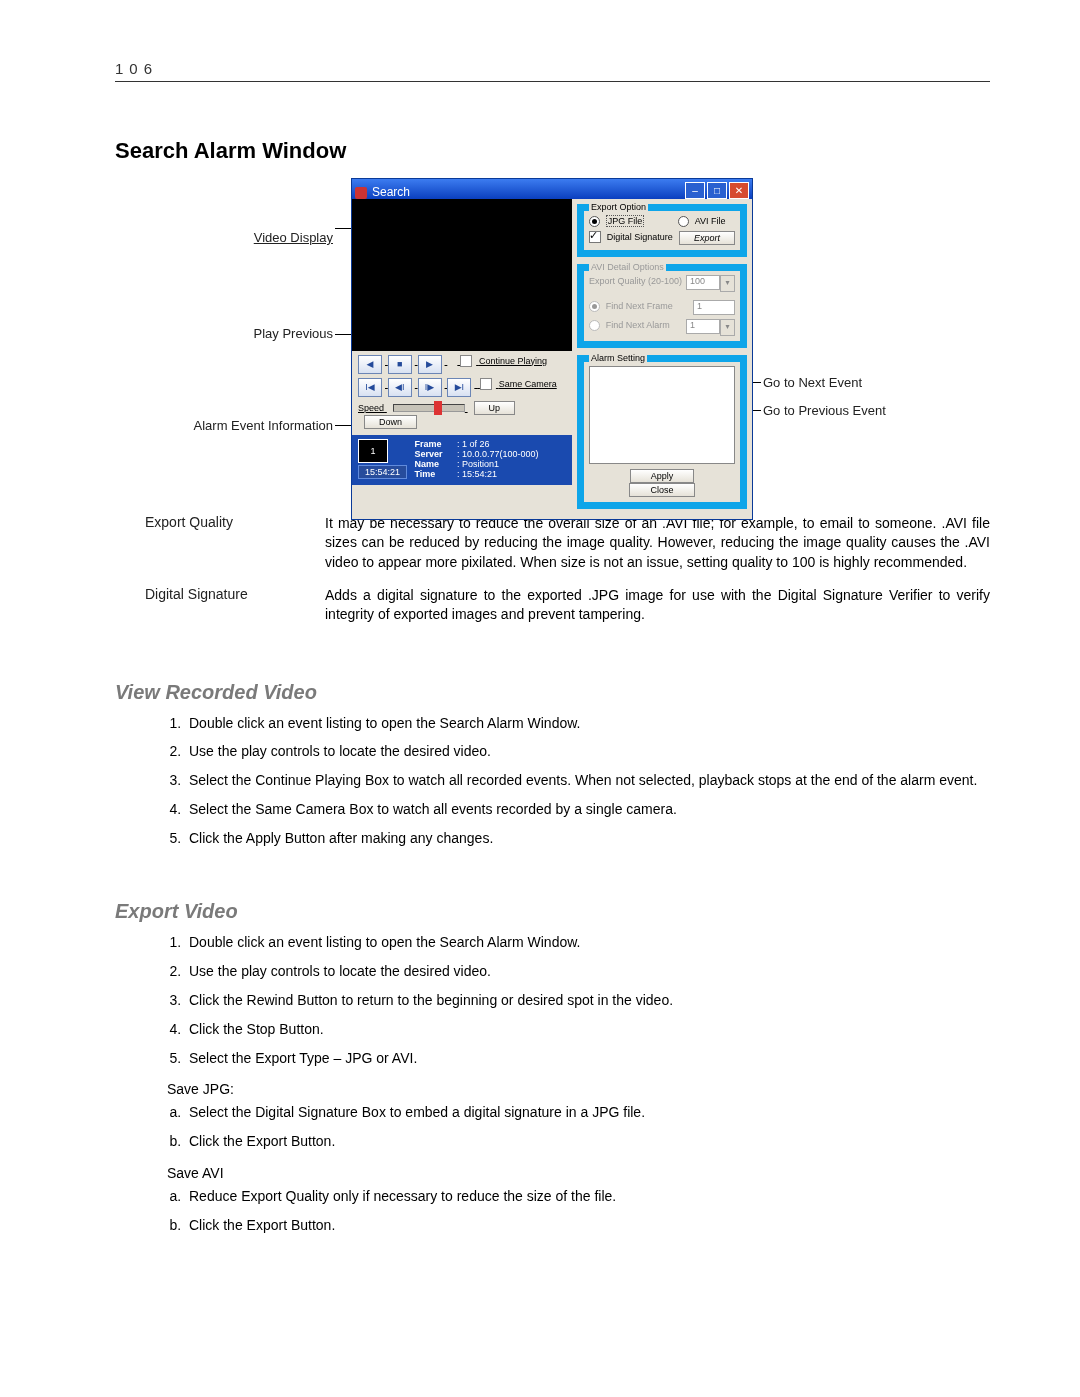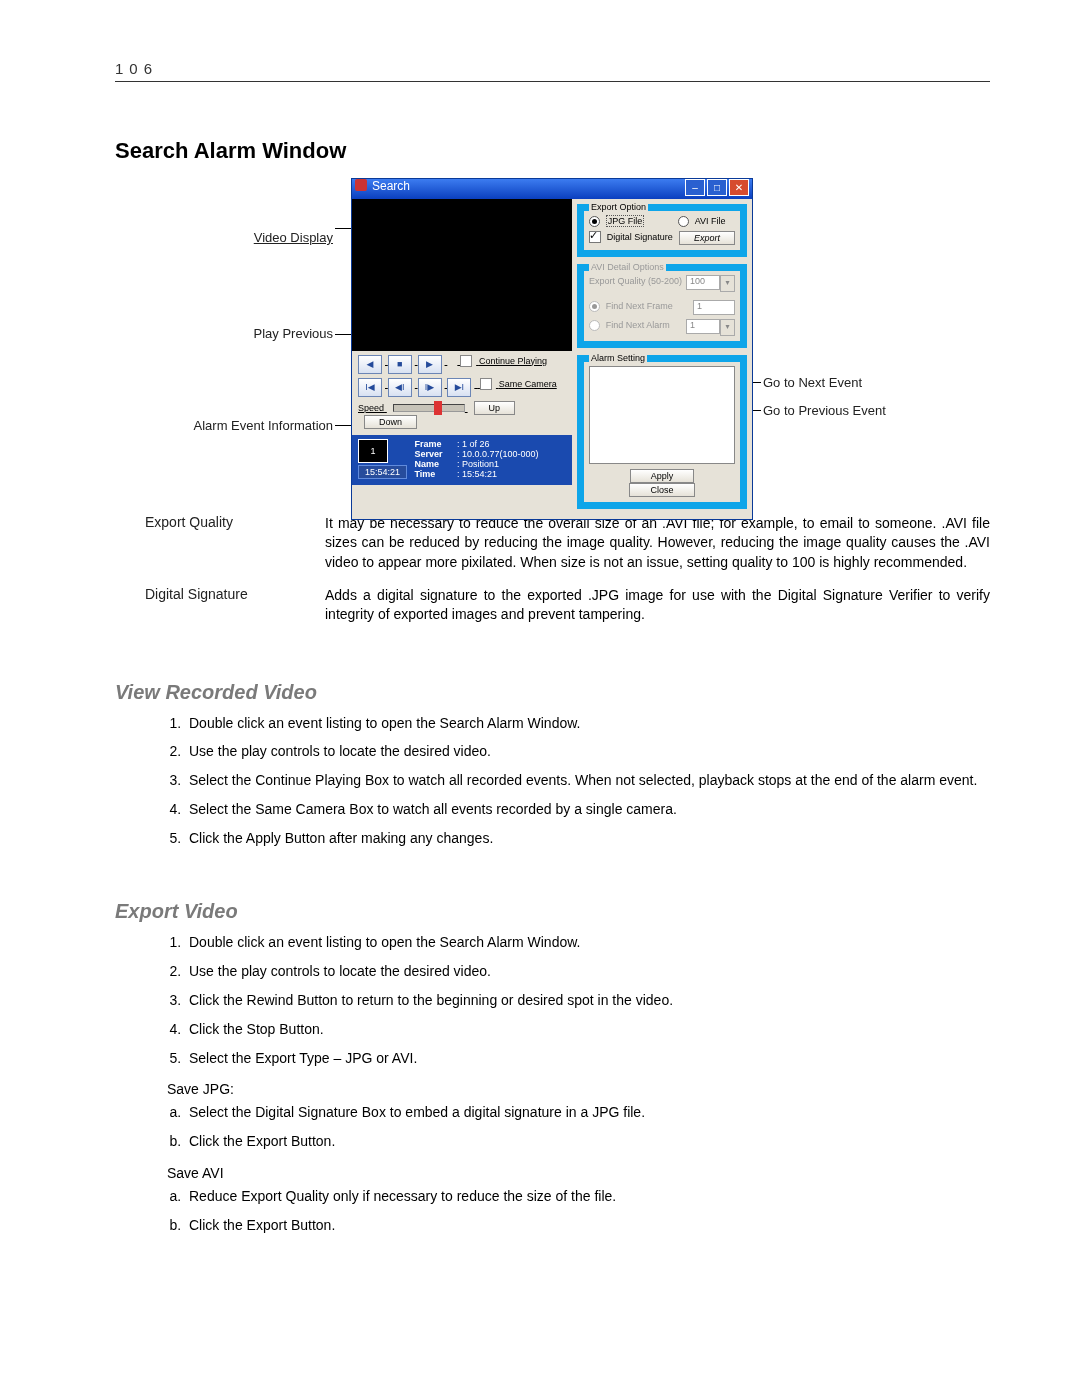--- a/index.html
+++ b/index.html
@@ -6,21 +6,21 @@
   .page{width:1080px;margin:0 auto;padding:60px 90px 60px 115px;box-sizing:border-box;}
   .pagenum{font-size:15px;letter-spacing:6px;color:#333;margin-bottom:4px;}
   .underline{border-bottom:1px solid #333;margin-bottom:56px;}
   h1{font-size:22px;font-weight:bold;margin:0 0 14px 0;}
   h2{font-size:20px;font-weight:bold;font-style:italic;color:#7a7a7a;margin:42px 0 10px 0;}
   .figwrap{position:relative;height:310px;margin:0 0 26px 58px;}
   .callout{position:absolute;font-size:13px;color:#222;white-space:nowrap;text-align:right;}
   .cline{position:absolute;background:#000;height:1px;}
   
   .win{position:absolute;left:178px;top:0;width:400px;border:1px solid #0a3a98;background:#e6e2d8;font-family:Tahoma,Arial,sans-serif;font-size:10px;color:#000;}
-  .titlebar{height:20px;background:linear-gradient(#3c7cf0,#0a3fbf);display:flex;align-items:flex-start;padding:0 3px;color:#fff;font-size:12px;}
+  .titlebar{height:20px;background:linear-gradient(#3c7cf0,#0a3fbf);display:flex;align-items:flex-end;padding:0 3px;color:#fff;font-size:12px;}
   .tb-ico{width:12px;height:12px;background:#c33;border-radius:2px;margin-right:5px;}
   .tb-sp{flex:1;}
   .tb-btn{width:18px;height:15px;margin-left:2px;display:flex;align-items:center;justify-content:center;font-size:10px;line-height:1;color:#fff;border:1px solid #fff;}
   .tb-min{background:#2a60d0;}
   .tb-max{background:#2a60d0;}
   .tb-close{background:#d64b2f;}
   .body{display:flex;}
   .left{width:220px;}
   .video{height:152px;background:#000;}
   .playpanel{background:#e6e2d8;padding:4px 6px 6px 6px;text-decoration:underline;}
@@ -158,21 +158,21 @@
               <span class="check sel"></span>
               <span class="opt">Digital Signature</span>
               <span class="expbtn">Export</span>
             </div>
             <div style="clear:both;"></div>
           </fieldset>
 
           <fieldset class="dis">
             <legend>AVI Detail Options</legend>
             <div>
-              <span class="opt">Export Quality (50-200)</span>
+              <span class="opt">Export Quality (20-100)</span>
               <span class="ddbtn">▾</span>
               <span class="numbox">100</span>
             </div>
             <div style="clear:both;height:8px;"></div>
             <div>
               <span class="radio dis selg"></span>
               <span class="opt">Find Next Frame</span>
               <span class="numbox" style="width:34px;">1</span>
             </div>
             <div style="clear:both;height:4px;"></div>

